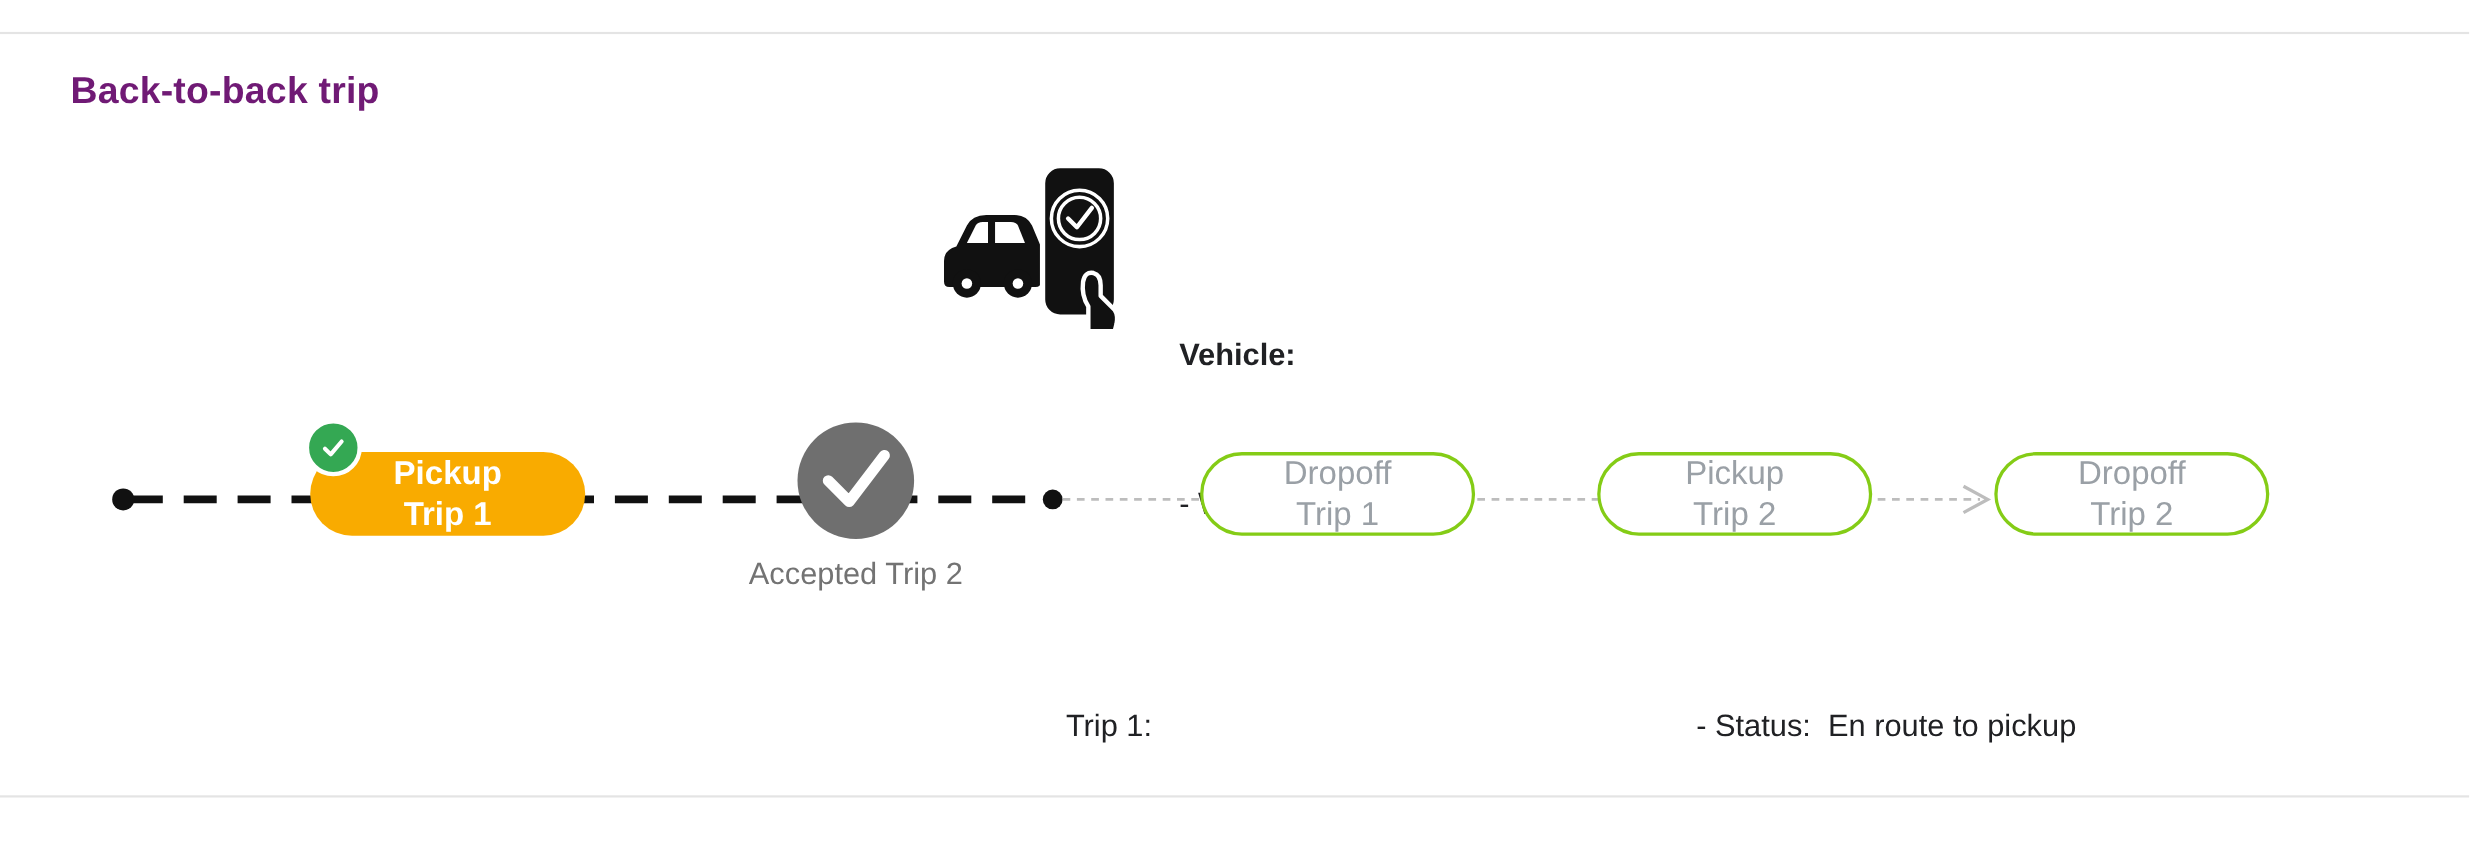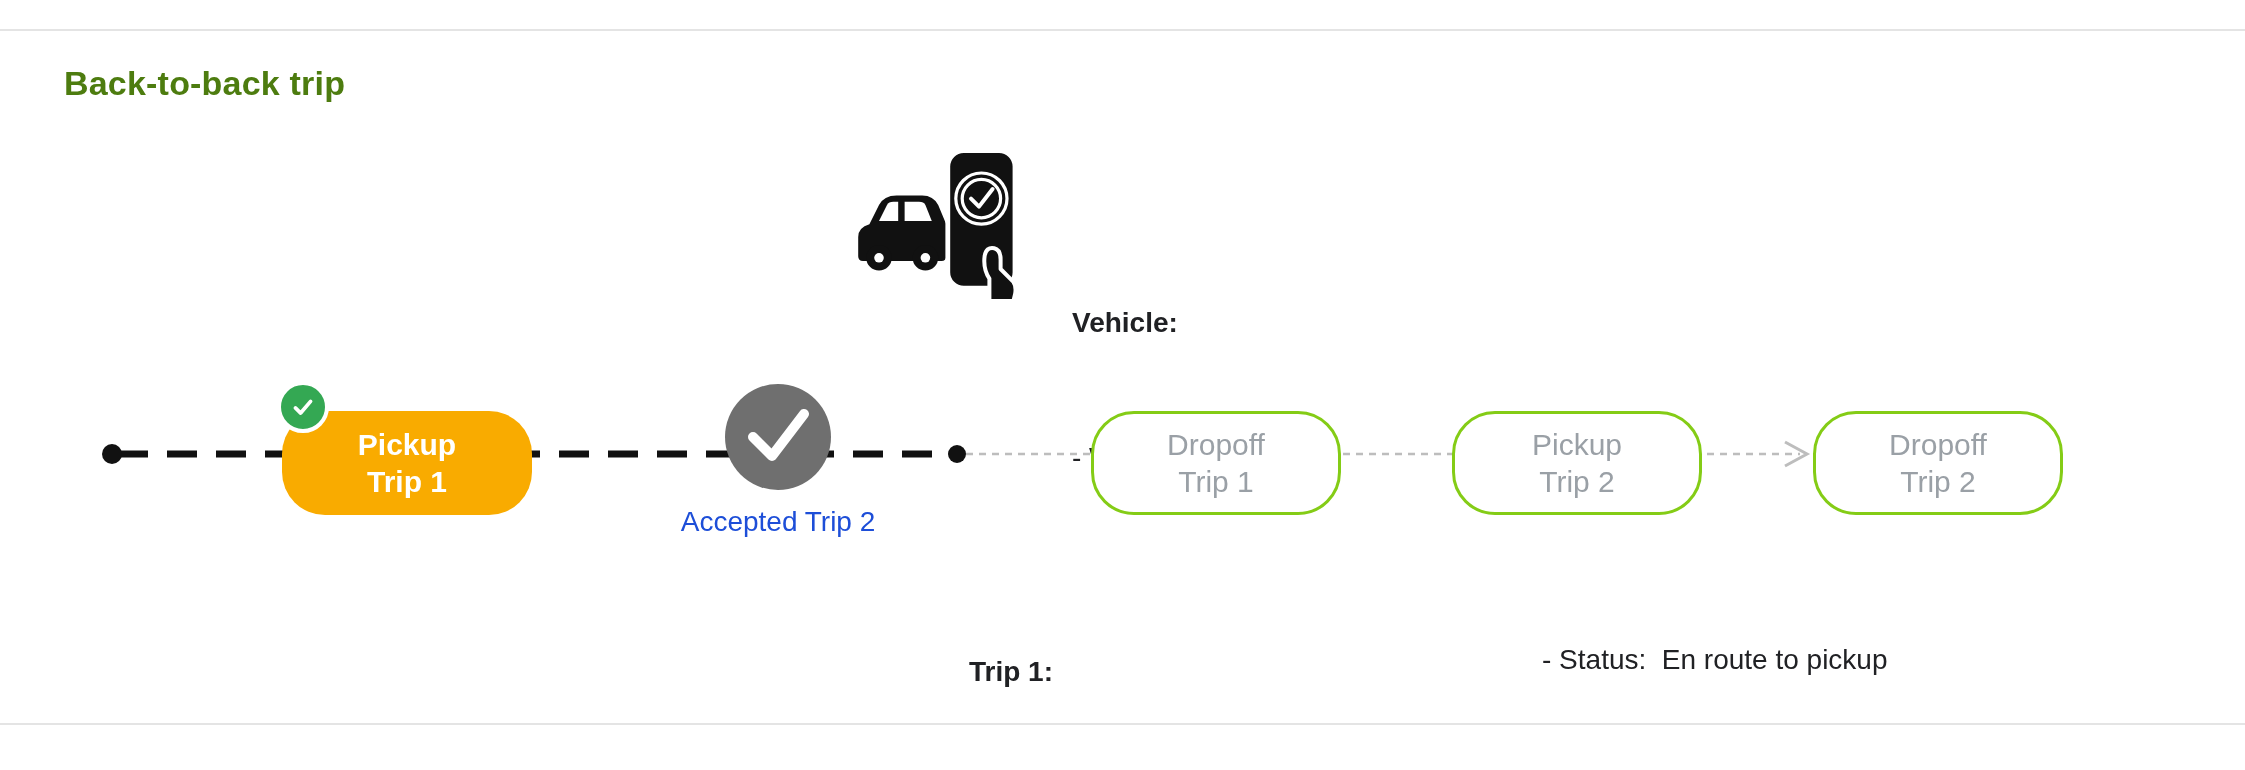--- a/index.html
+++ b/index.html
@@ -23,21 +23,21 @@
   .divider.bottom { top: 723px; }
 
   .title {
     position: absolute;
     left: 64px;
     top: 64px;
     margin: 0;
     font-size: 34px;
     font-weight: 700;
     letter-spacing: 0.2px;
-    color: #4d7c0f;
+    color: #701a75;
   }
 
   .vehicle-icon {
     position: absolute;
     left: 855px;
     top: 140px;
     width: 176px;
     height: 170px;
   }
   .vehicle-info {
@@ -57,21 +57,21 @@
     top: 0;
     width: 2245px;
     height: 770px;
     z-index: 1;
   }
 
   .pill {
     position: absolute;
     top: 411px;
     width: 250px;
-    height: 104px;
+    height: 76px;
     box-sizing: border-box;
     border-radius: 43px;
     display: flex;
     flex-direction: column;
     align-items: center;
     justify-content: center;
     font-size: 30px;
     line-height: 37px;
     z-index: 2;
   }
@@ -101,34 +101,34 @@
   }
   .badge svg { width: 28px; height: 28px; }
 
   .marker-label {
     position: absolute;
     left: 628px;
     top: 506px;
     width: 300px;
     text-align: center;
     font-size: 28px;
-    color: #1d4ed8;
+    color: #737373;
     z-index: 2;
   }
 
   .trip-info {
     position: absolute;
     top: 552px;
     font-size: 28px;
     line-height: 43px;
     color: #202124;
     white-space: pre-wrap;
     z-index: 2;
   }
-  .trip-info .bold { font-weight: 700; margin-top: 12px; }
+  .trip-info .bold { font-weight: 400; }
   .trip1 { left: 969px; }
   .trip2 { left: 1542px; }
 </style>
 </head>
 <body>
 
 <div class="canvas">
 
   <div class="divider top"></div>
 

